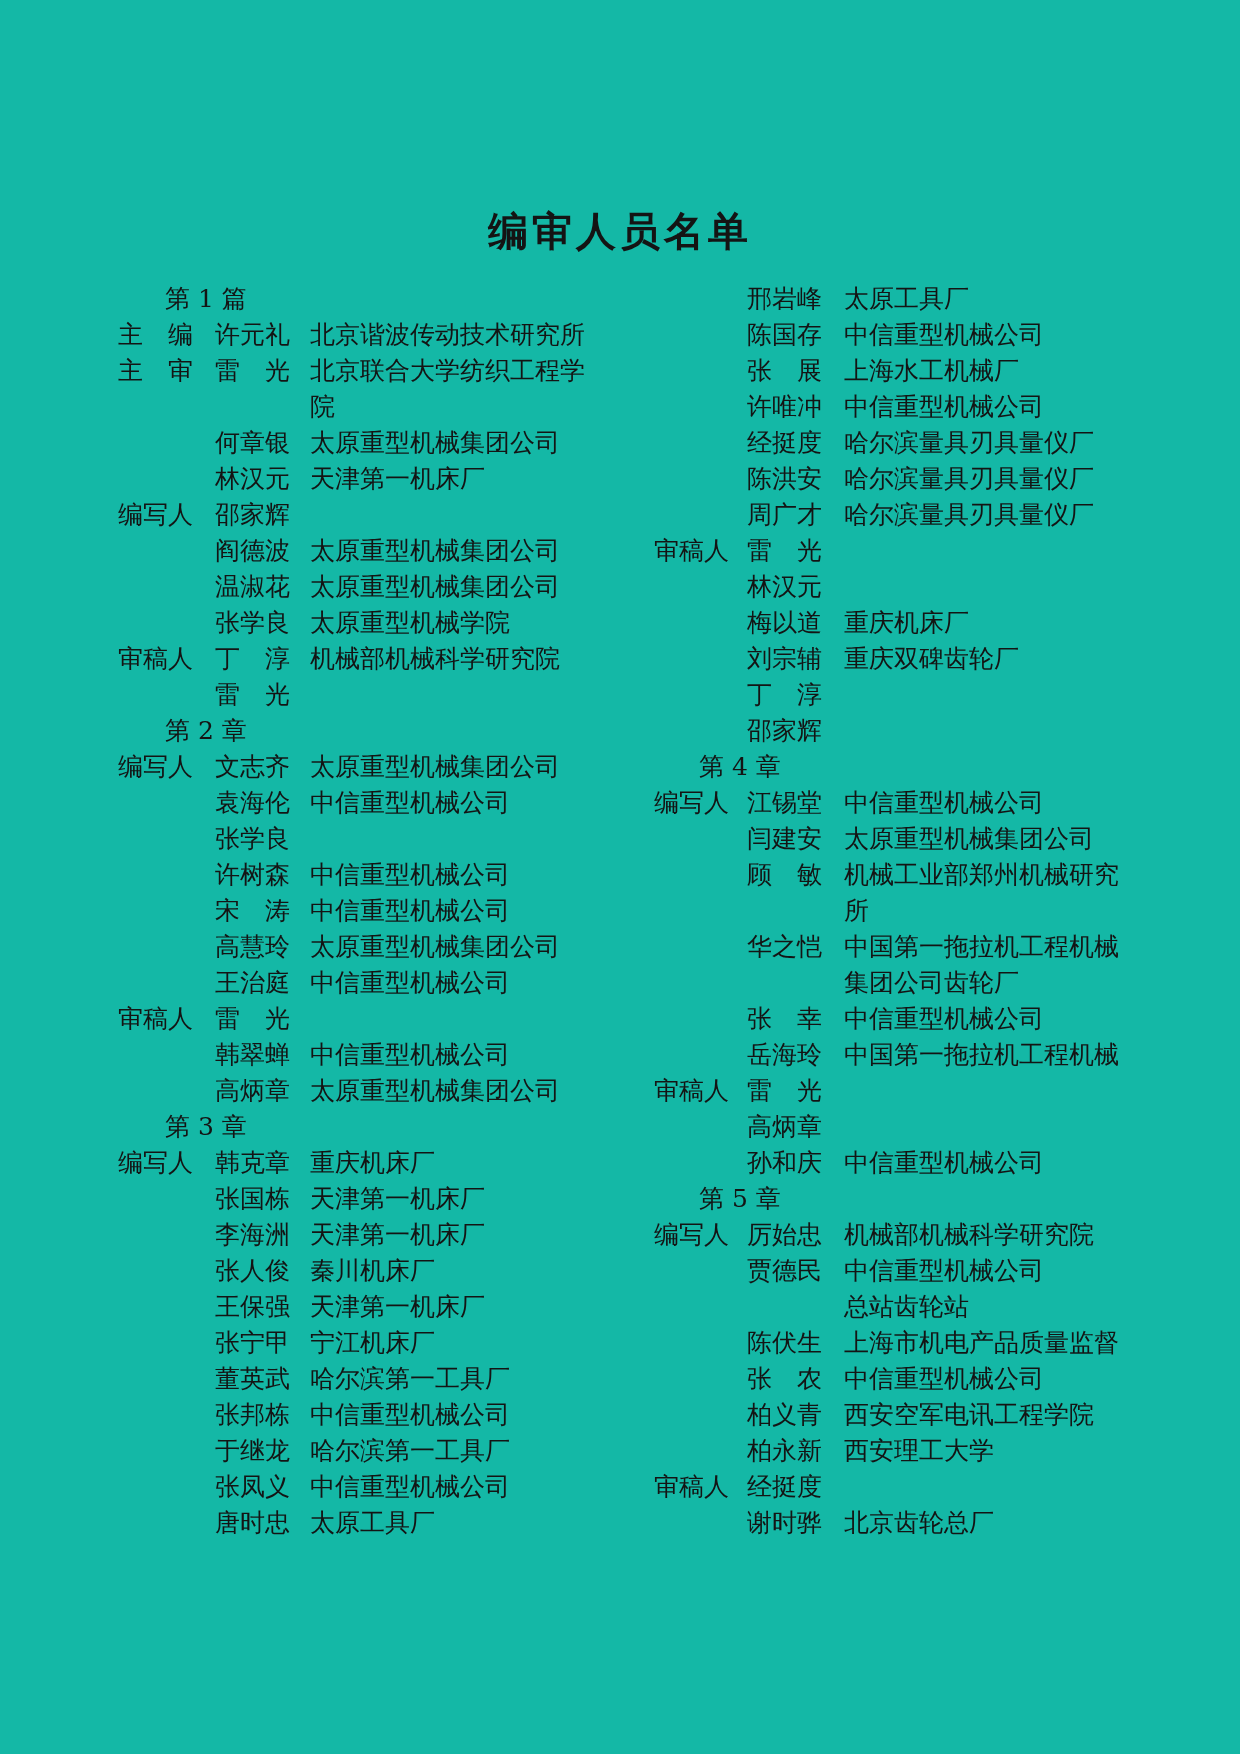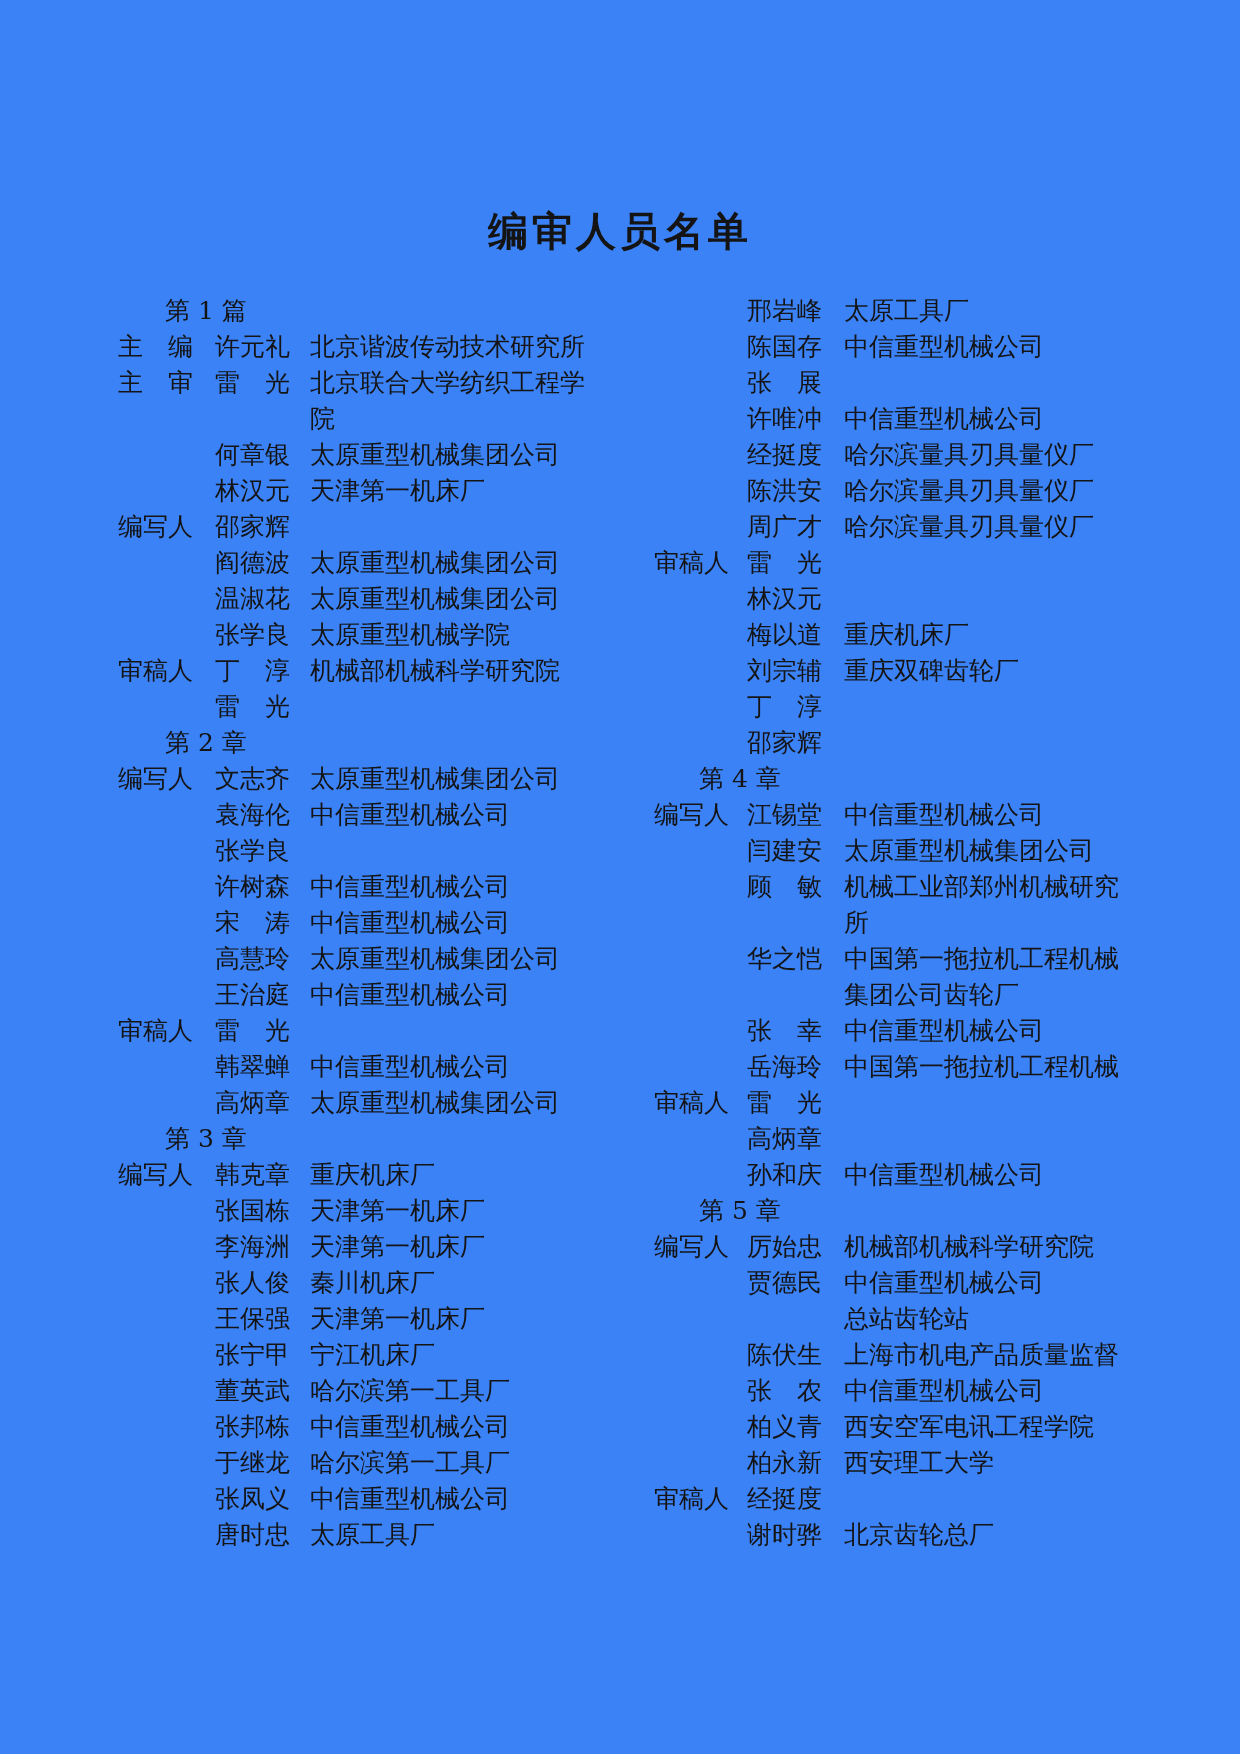--- a/index.html
+++ b/index.html
@@ -1,35 +1,35 @@
 <!DOCTYPE html>
 <html><head>
 <meta charset="utf-8">
 <style>
   html,body{margin:0;padding:0;background:#e8e8e8;}
   .page{
     position:relative;
     width:1240px;height:1754px;
     margin:0 auto;
-    background:#3b82f6;
+    background:#14b8a6;
     color:#141414;
     font-family:"DejaVu Serif","Liberation Serif",serif;
     overflow:hidden;
   }
   .title{
     position:absolute;
     top:206px;left:0;width:100%;
     text-align:center;
     font-size:40px;
     line-height:50px;
     font-weight:bold;
     letter-spacing:4px;
     white-space:nowrap;
   }
-  .col{position:absolute;top:281px;margin-top:12px;}
+  .col{position:absolute;top:281px;}
   .col-left{left:118px;width:482px;}
   .col-right{left:654px;width:505px;}
   .row{
     display:flex;
     height:36px;
     line-height:36px;
     font-size:25px;
     white-space:nowrap;
   }
   .row.section{display:block;}
@@ -221,20 +221,21 @@
         <span class="org">太原工具厂</span>
       </div>
       <div class="row">
         <span class="role"></span>
         <span class="name">陈国存</span>
         <span class="org">中信重型机械公司</span>
       </div>
       <div class="row">
         <span class="role"></span>
         <span class="name">张　展</span>
+        <span class="org">上海水工机械厂</span>
       </div>
       <div class="row">
         <span class="role"></span>
         <span class="name">许唯冲</span>
         <span class="org">中信重型机械公司</span>
       </div>
       <div class="row">
         <span class="role"></span>
         <span class="name">经挺度</span>
         <span class="org">哈尔滨量具刃具量仪厂</span>

